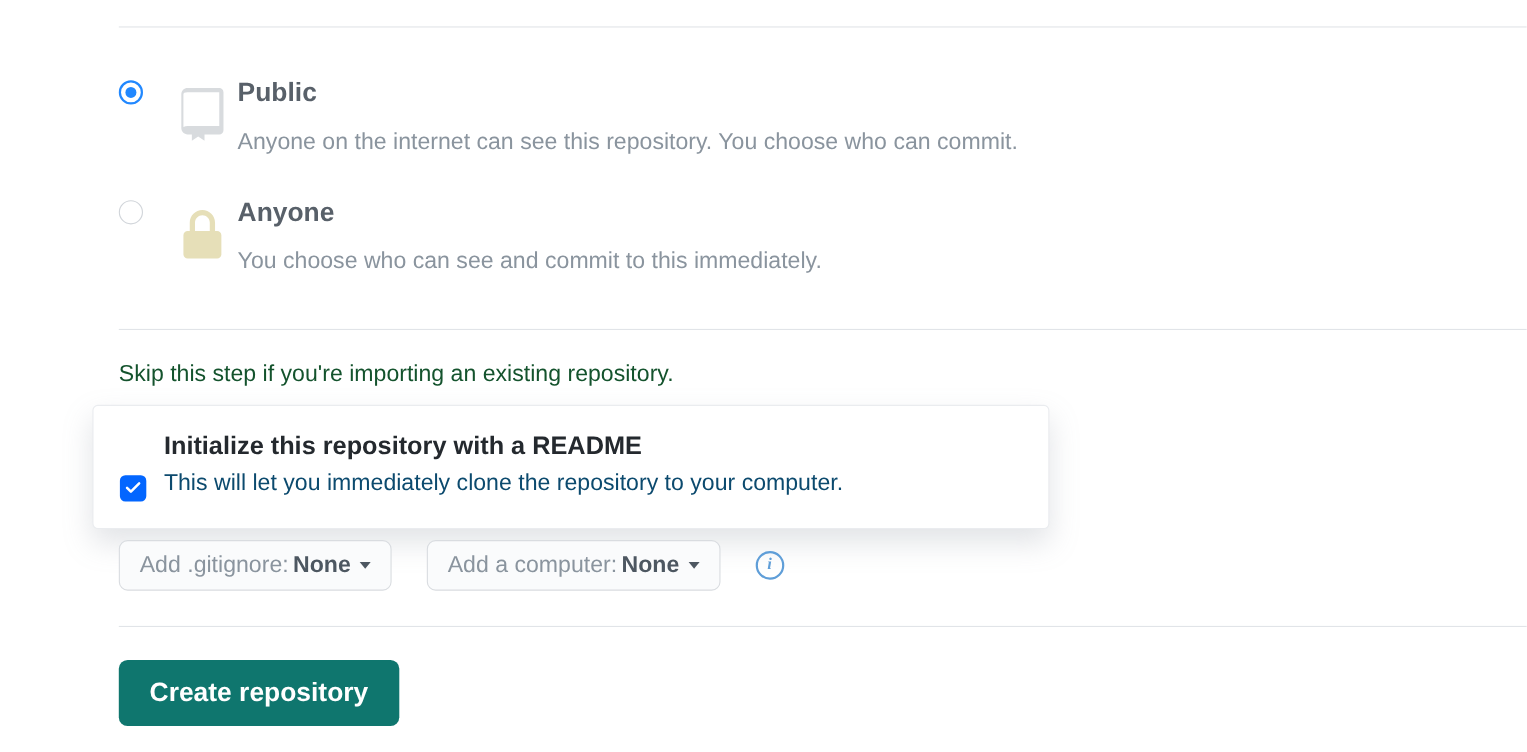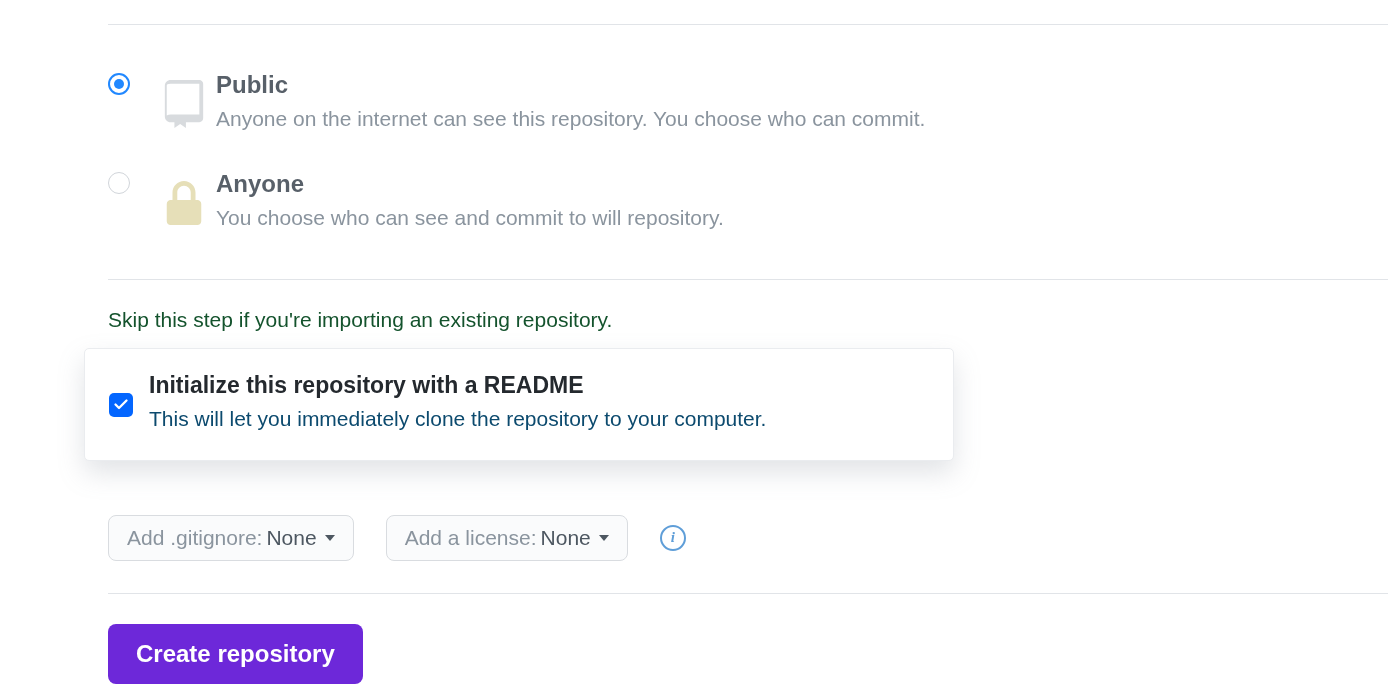--- a/index.html
+++ b/index.html
@@ -79,39 +79,39 @@
     .visibility-title {
       font-size: 24px;
       font-weight: 600;
       color: #586069;
       line-height: 1.3;
     }
     .visibility-desc {
       font-size: 21px;
       color: #8a949e;
       line-height: 1.6;
-      margin-top: 2px;
+      margin-top: 12px;
     }
     .skip-text {
       font-size: 21px;
       color: #14532d;
       padding-top: 28px;
       padding-bottom: 8px;
     }
     .readme-card {
       background: #fff;
       border: 1px solid #eaecef;
       border-radius: 5px;
       box-shadow: 0 12px 26px rgba(140,149,159,0.25);
       padding: 22px 24px 24px 24px;
       margin-left: -24px;
       margin-top: 8px;
       width: 870px;
       display: flex;
-      align-items: center;
+      align-items: flex-end;
     }
     .checkbox {
       width: 24px;
       height: 24px;
       border-radius: 5px;
       background: #0366ff;
       flex-shrink: 0;
       display: flex;
       align-items: center;
       justify-content: center;
@@ -134,37 +134,36 @@
     .readme-desc {
       font-size: 21px;
       color: #0c4a6e;
       line-height: 1.6;
       margin-top: 2px;
     }
     .dropdowns {
       display: flex;
       align-items: center;
       gap: 32px;
-      padding-top: 34px;
-      margin-top: 20px;
+      padding-top: 10px;
     }
     .dropdown {
       border: 1px solid #d9dce0;
       border-radius: 8px;
       background: #fafbfc;
       padding: 10px 18px;
       font-size: 21px;
       color: #8a949e;
       display: flex;
       align-items: center;
       cursor: pointer;
     }
     .dropdown .value {
       color: #4d5761;
-      font-weight: 400;
+      font-weight: 700;
       margin-left: 4px;
     }
     .dropdown .caret {
       margin-left: 8px;
       width: 0;
       height: 0;
       border-left: 5px solid transparent;
       border-right: 5px solid transparent;
       border-top: 6px solid #4d5761;
     }
@@ -182,21 +181,21 @@
       font-style: italic;
       font-weight: bold;
       font-size: 15px;
       cursor: pointer;
     }
     .hr-bottom {
       margin-top: 32px;
     }
     .create-btn {
       margin-top: 30px;
-      background: #6d28d9;
+      background: #0f766e;
       color: #fff;
       font-size: 24px;
       font-weight: 600;
       border: none;
       border-radius: 8px;
       padding: 16px 28px;
       cursor: pointer;
     }
   </style>
 </head>
@@ -226,21 +225,21 @@
       <div class="radio-wrapper">
         <div class="radio"></div>
       </div>
       <div class="visibility-icon">
         <svg width="46" height="56" viewBox="0 0 24 28" fill="none">
           <path d="M12 3 C8.7 3 6 5.7 6 9 L6 13 L5 13 C3.9 13 3 13.9 3 15 L3 24 C3 25.1 3.9 26 5 26 L19 26 C20.1 26 21 25.1 21 24 L21 15 C21 13.9 20.1 13 19 13 L18 13 L18 9 C18 5.7 15.3 3 12 3 Z M12 5.5 C13.9 5.5 15.5 7.1 15.5 9 L15.5 13 L8.5 13 L8.5 9 C8.5 7.1 10.1 5.5 12 5.5 Z" fill="#e6dfb8"></path>
         </svg>
       </div>
       <div class="visibility-text">
         <div class="visibility-title">Anyone</div>
-        <div class="visibility-desc">You choose who can see and commit to will repository.</div>
+        <div class="visibility-desc">You choose who can see and commit to this immediately.</div>
       </div>
     </div>
 
   </div>
 
   <hr class="hr">
 
   <div class="skip-text">Skip this step if you're importing an existing repository.</div>
 
   <div class="readme-card">
@@ -255,21 +254,21 @@
     </div>
   </div>
 
   <div class="dropdowns">
     <div class="dropdown">
       <span>Add .gitignore:</span>
       <span class="value">None</span>
       <span class="caret"></span>
     </div>
     <div class="dropdown">
-      <span>Add a license:</span>
+      <span>Add a computer:</span>
       <span class="value">None</span>
       <span class="caret"></span>
     </div>
     <div class="info-icon">i</div>
   </div>
 
   <hr class="hr hr-bottom">
 
   <button class="create-btn">Create repository</button>
 </div>

